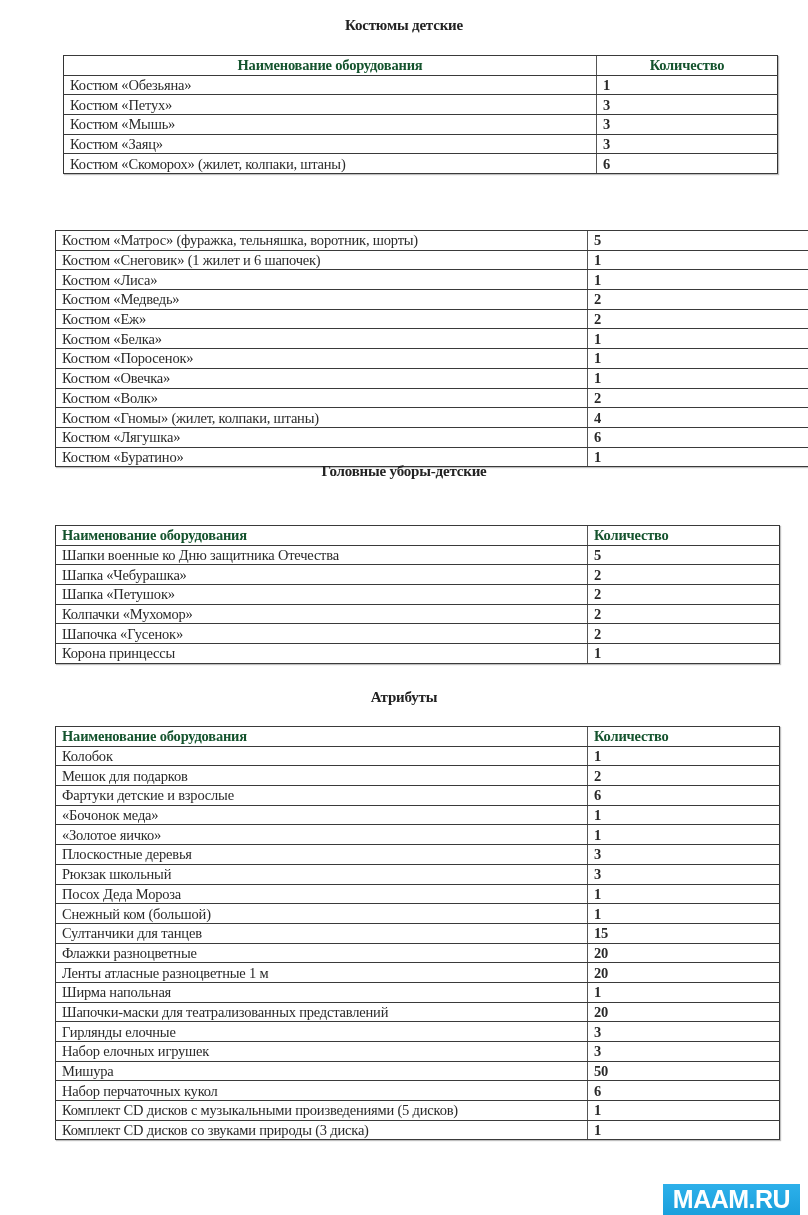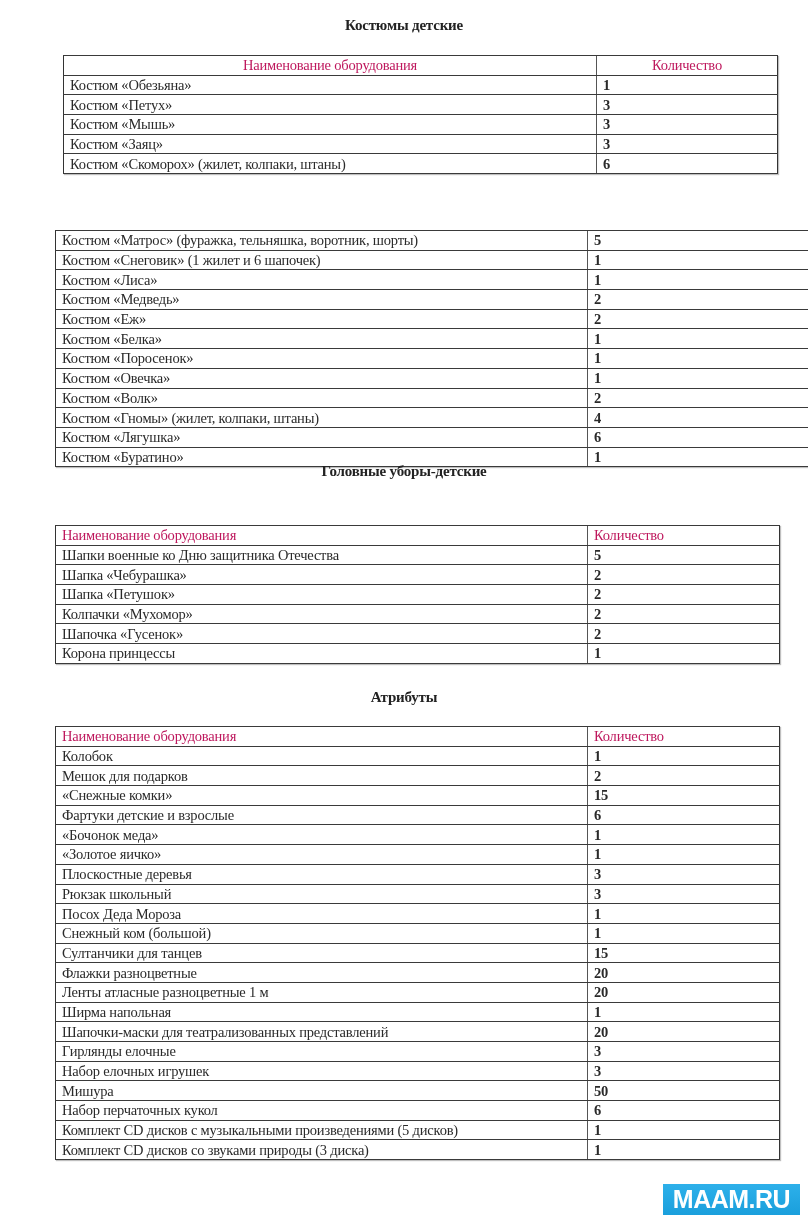--- a/index.html
+++ b/index.html
@@ -16,21 +16,21 @@
     font-size: 14.5px; letter-spacing: -0.2px;
     border: 1.5px solid #333;
     box-shadow: 1px 1px 1px rgba(0,0,0,0.25);
   }
   table.doc td {
     border-top: 1.5px solid #3a3a3a; border-bottom: 1.5px solid #3a3a3a;
     padding: 0 6px; height: 18.7px; line-height: 18px; white-space: nowrap; overflow: hidden;
     vertical-align: middle; color: #2a2a2a;
   }
   table.doc td.qty { border-left: 1.5px solid #555; font-weight: bold; margin-left: 16px; }
-  table.doc tr.head td { font-weight: normal; color: #be185d; }
+  table.doc tr.head td { font-weight: bold; color: #14532d; }
   table.doc tr.head td.center { text-align: center; }
   .badge {
     position: absolute; left: 663px; top: 1184px; width: 137px; height: 31px;
     background: linear-gradient(#2db0ea, #1a9fdc);
     color: #ffffff; font-family: "Liberation Sans", "DejaVu Sans", sans-serif;
     font-weight: bold; font-size: 25px; line-height: 31px; text-align: center; letter-spacing: -0.5px;
   }
 </style>
 </head>
 <body>
@@ -177,24 +177,20 @@
   </tr>
   <tr>
         <td>Колобок</td>
         <td class="qty">1</td>
       </tr>
   <tr>
         <td>Мешок для подарков</td>
         <td class="qty">2</td>
       </tr>
   <tr>
-        <td>«Снежные комки»</td>
-        <td class="qty">15</td>
-      </tr>
-  <tr>
         <td>Фартуки детские и взрослые</td>
         <td class="qty">6</td>
       </tr>
   <tr>
         <td>«Бочонок меда»</td>
         <td class="qty">1</td>
       </tr>
   <tr>
         <td>«Золотое яичко»</td>
         <td class="qty">1</td>

